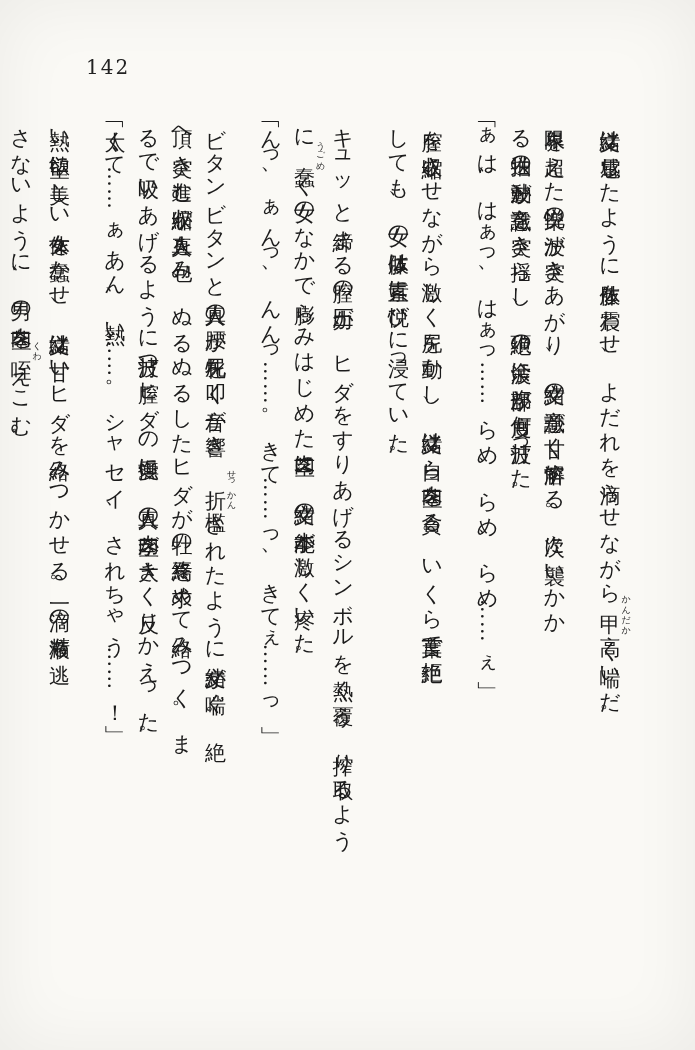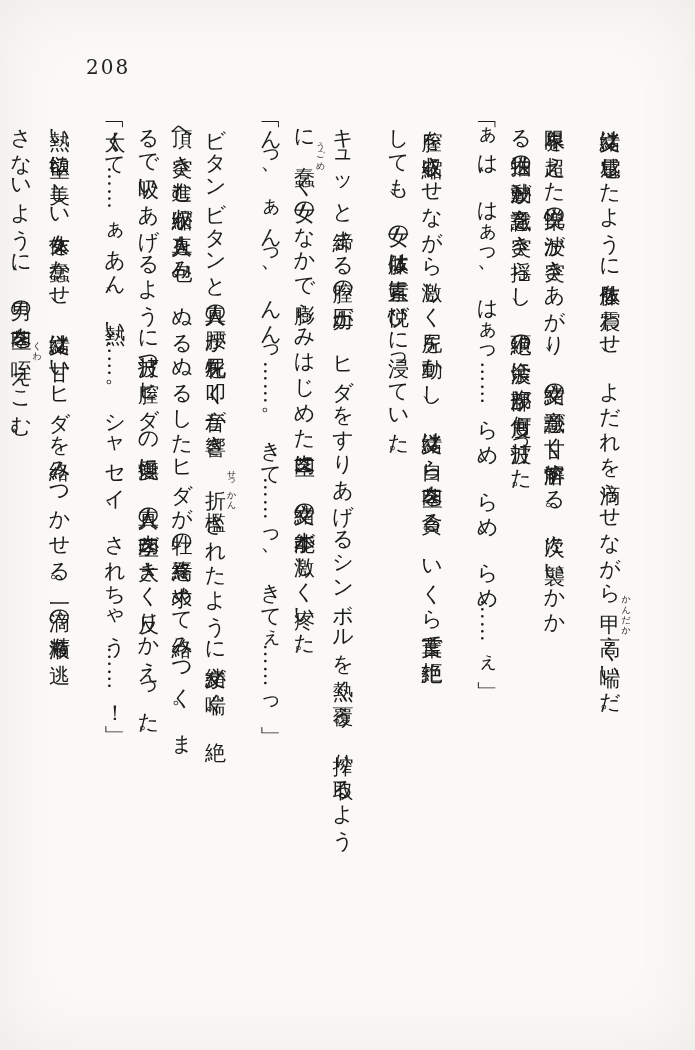--- a/index.html
+++ b/index.html
@@ -53,21 +53,21 @@
   rt {
     font-size: 9px;
     letter-spacing: 0;
     color: #2a2a2a;
   }
 </style>
 </head>
 <body>
 
 <div class="page">
-  <div class="page-number">208</div>
+  <div class="page-number">142</div>
   <div class="text-block">
       <div class="tline">文緒は感電したように肢体を震わせ、よだれを滴らせながら<ruby>甲高<rt>かんだか</rt></ruby>く喘いだ。</div>
       <div class="tline indent">限界を超えた悦楽の波が突きあがり、文緒の意識が甘く溶解する。次々に襲いかか</div>
       <div class="tline">る抽送の波動が意識を突き揺らし、絶頂の余波に腹部が何度も波打った。</div>
       <div class="tline">「ぁは、はぁっ、はぁっ……らめ、らめ、らめ……ぇ」</div>
       <div class="tline indent">膣を収縮させながら激しく尻を動かし、文緒は自ら肉茎を貪る。いくら言葉で拒絶</div>
       <div class="tline">しても、女の肢体は素直に悦びに浸っていた。</div>
       <div class="tline indent">キュッと締まる膣の圧力が、ヒダをすりあげるシンボルを熱く覆う。搾り取るよう</div>
       <div class="tline">に<ruby>蠢<rt>うごめ</rt></ruby>く女のなかで膨らみはじめた肉茎に、文緒の本能が激しく疼いた。</div>
       <div class="tline">「んっ、ぁんっ、んんっ……。きて……っ、きてぇ……っ」</div>

